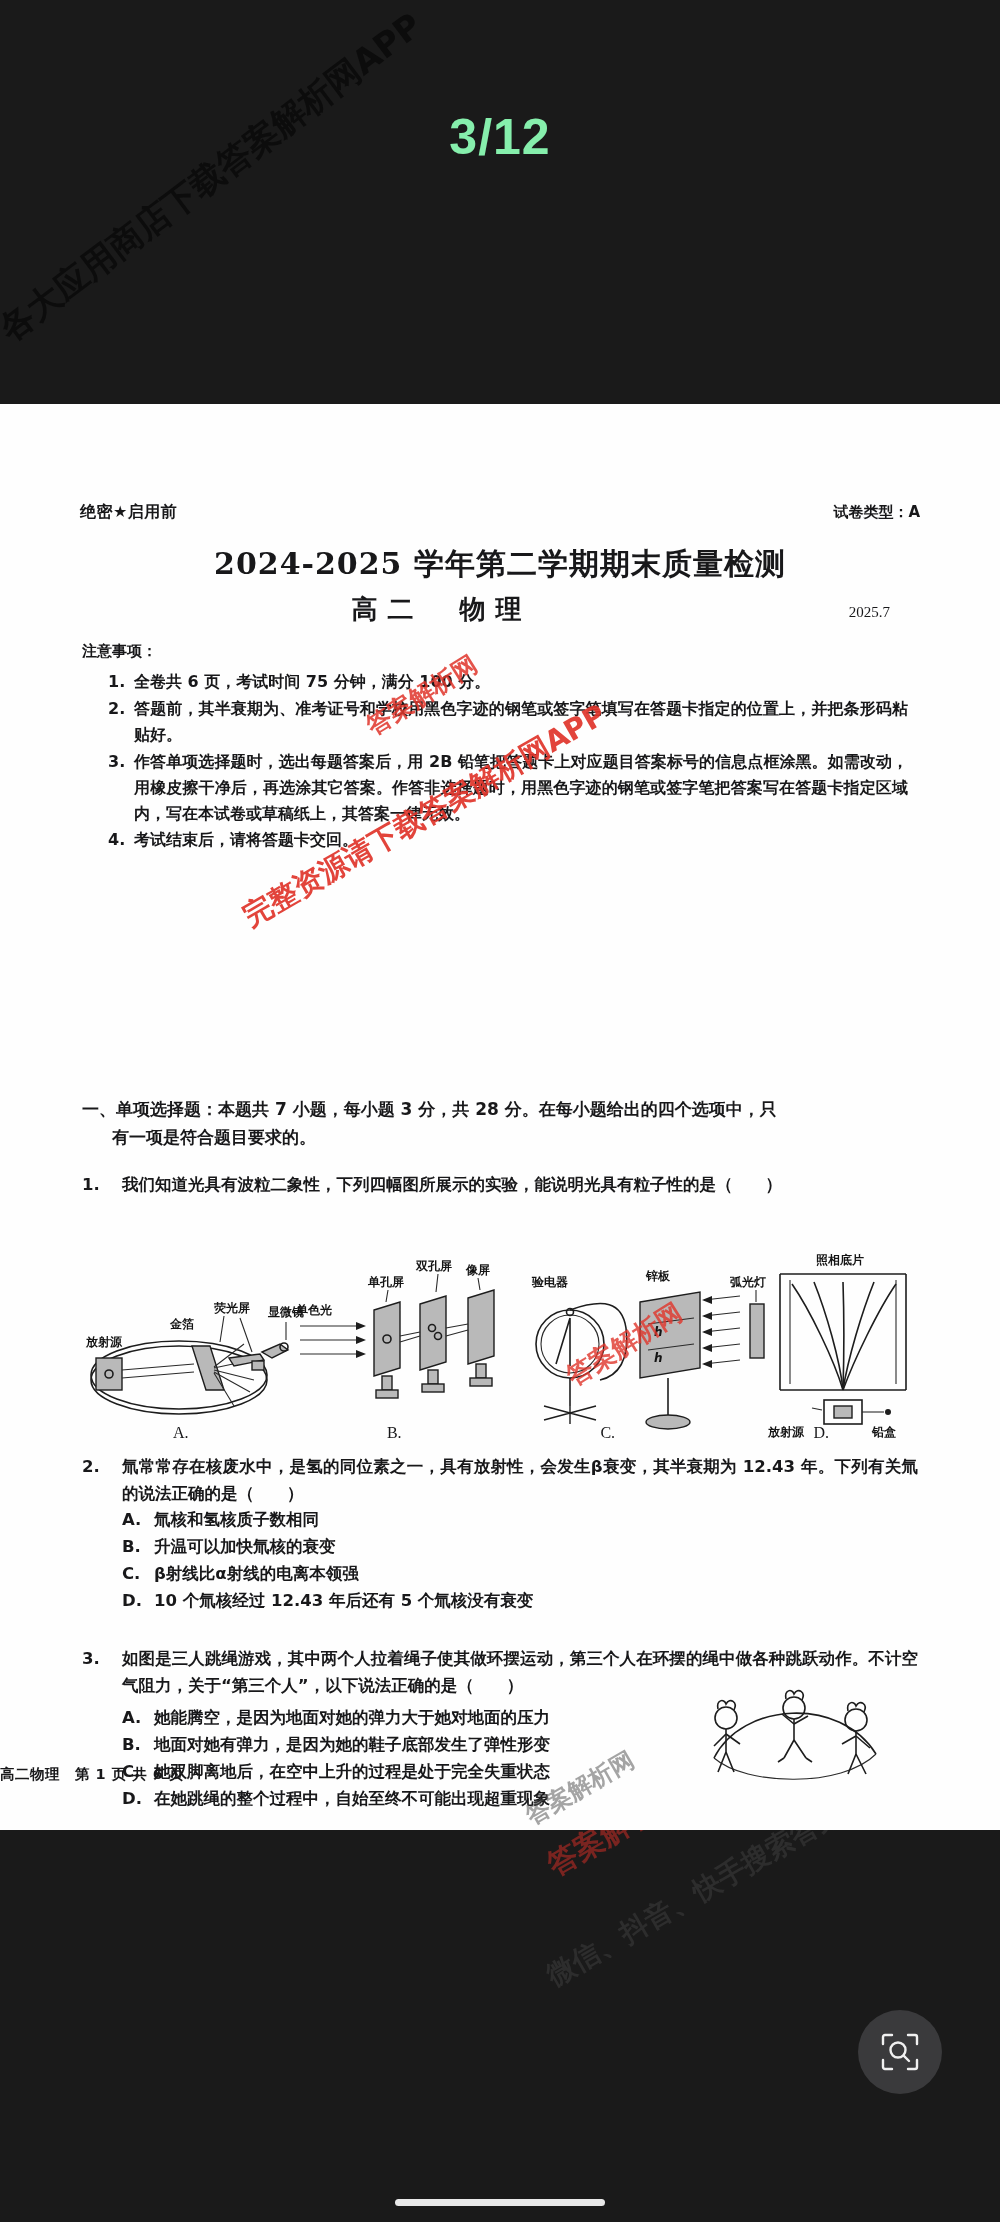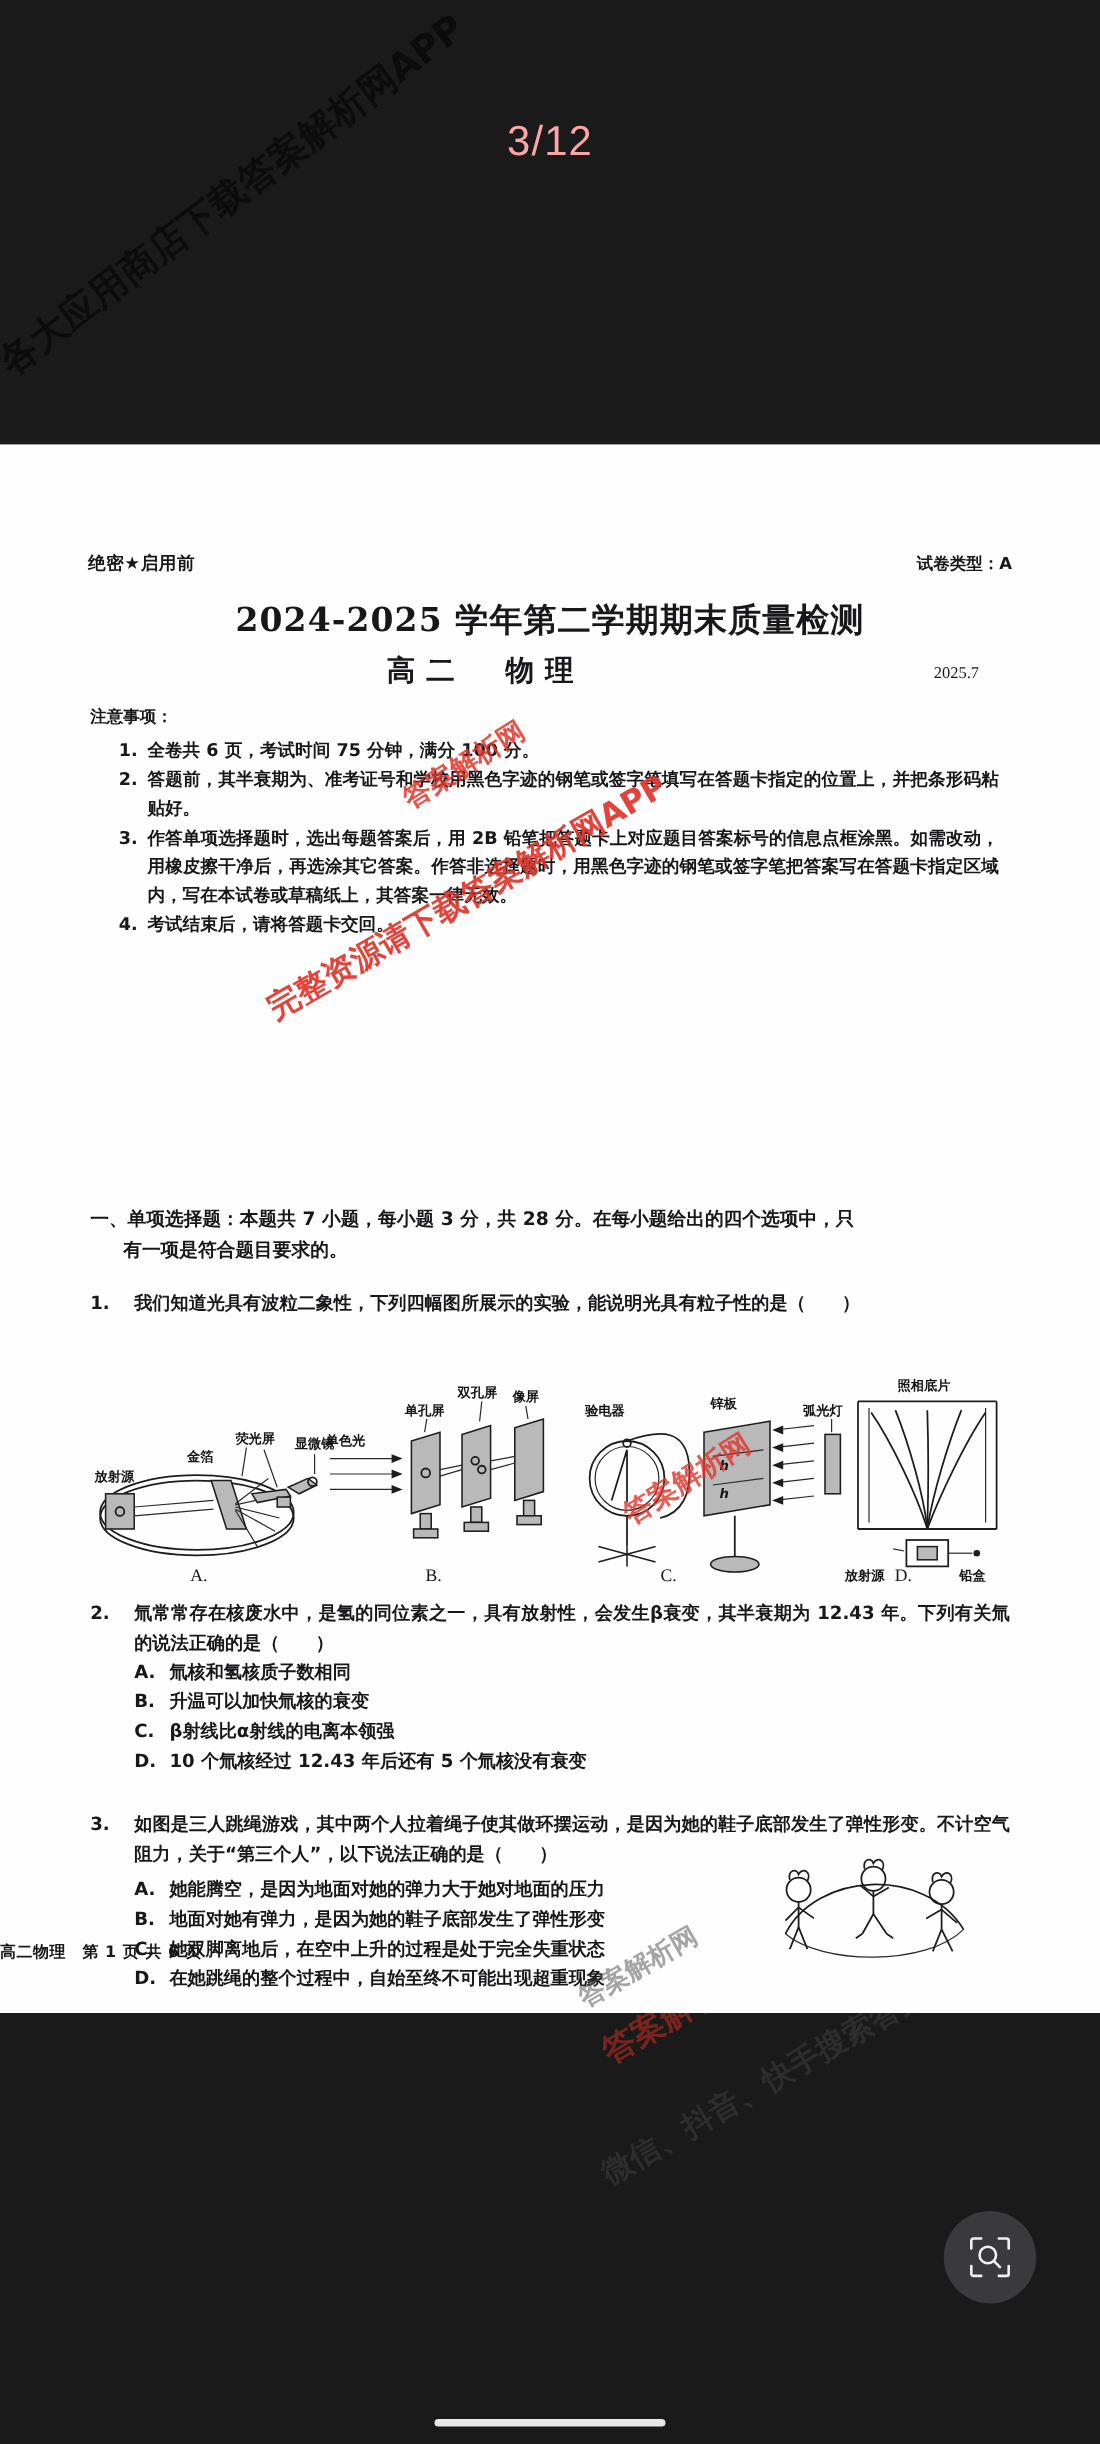--- a/index.html
+++ b/index.html
@@ -10,23 +10,23 @@
   }
   .viewer{ position:absolute; inset:0; background:#1a1a1a; }
 
   
   .top-band{
     position:absolute; left:0; top:0; width:1000px; height:404px;
     background:#1a1a1a; overflow:hidden;
   }
   .page-indicator{
     position:absolute; left:0; top:108px; width:1000px;
-    text-align:center; color:#fca5a5;
+    text-align:center; color:#86efac;
     font-family:"Liberation Sans", sans-serif;
-    font-size:38px; font-weight:400; letter-spacing:1px;
+    font-size:50px; font-weight:700; letter-spacing:1px;
   }
 
   
   .page{
     position:absolute; left:0; top:404px; width:1000px; height:1426px;
     background:#fefefe; overflow:hidden;
     color:#18181a;
   }
   .page-inner{ position:absolute; inset:0; }
 
@@ -315,21 +315,21 @@
           <div class="opt-line">
             <span class="opt-k">D.</span>
             <span>10 个氚核经过 12.43 年后还有 5 个氚核没有衰变</span>
           </div>
         </div>
       </div>
 
       <div class="q" id="q3">
         <div class="q-row">
           <span class="q-num">3.</span>
-          <span class="q-body">如图是三人跳绳游戏，其中两个人拉着绳子使其做环摆运动，是因为她的鞋子底部发生了弹性形变。不计空气阻力，关于“第三个人”，以下说法正确的是（　　）</span>
+          <span class="q-body">如图是三人跳绳游戏，其中两个人拉着绳子使其做环摆运动，第三个人在环摆的绳中做各种跳跃动作。不计空气阻力，关于“第三个人”，以下说法正确的是（　　）</span>
         </div>
         <div class="opt" style="width:570px; margin-top:6px;">
           <div class="opt-line">
             <span class="opt-k">A.</span>
             <span>她能腾空，是因为地面对她的弹力大于她对地面的压力</span>
           </div>
           <div class="opt-line">
             <span class="opt-k">B.</span>
             <span>地面对她有弹力，是因为她的鞋子底部发生了弹性形变</span>
           </div>

